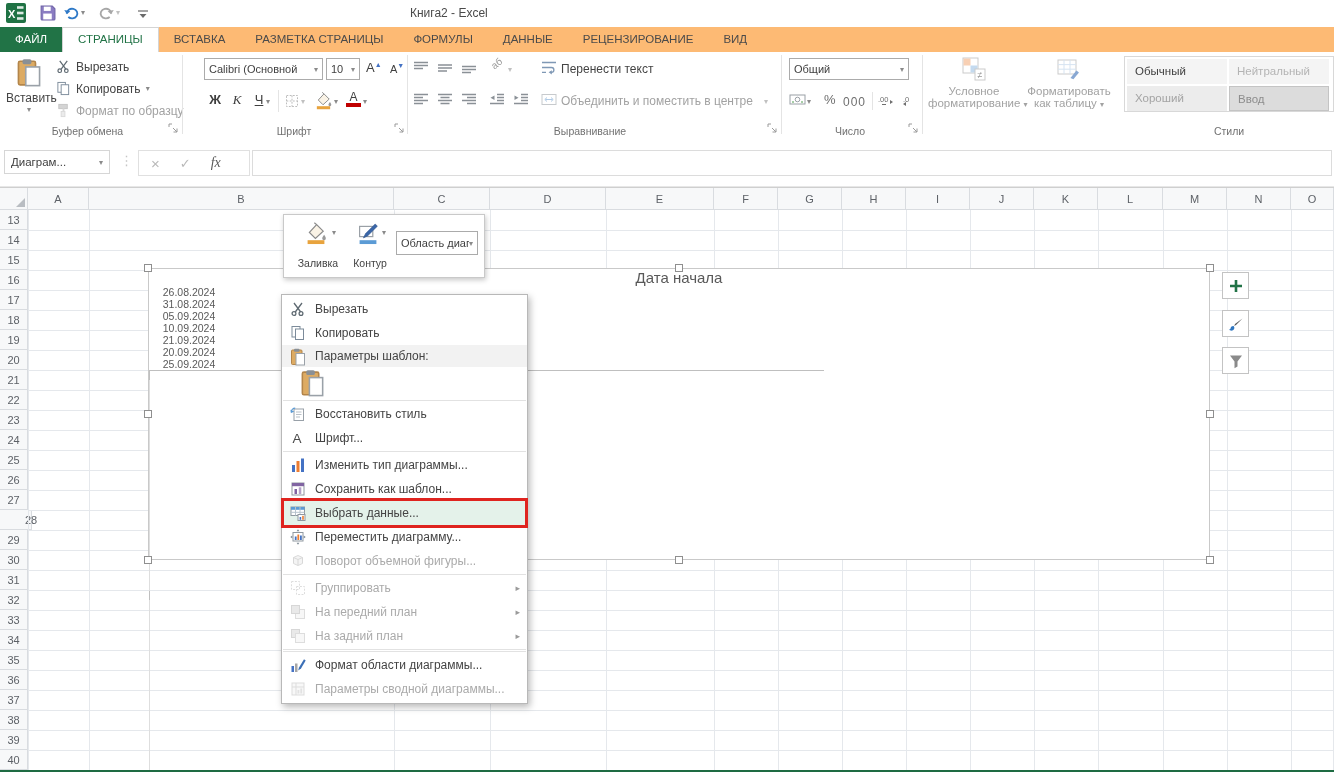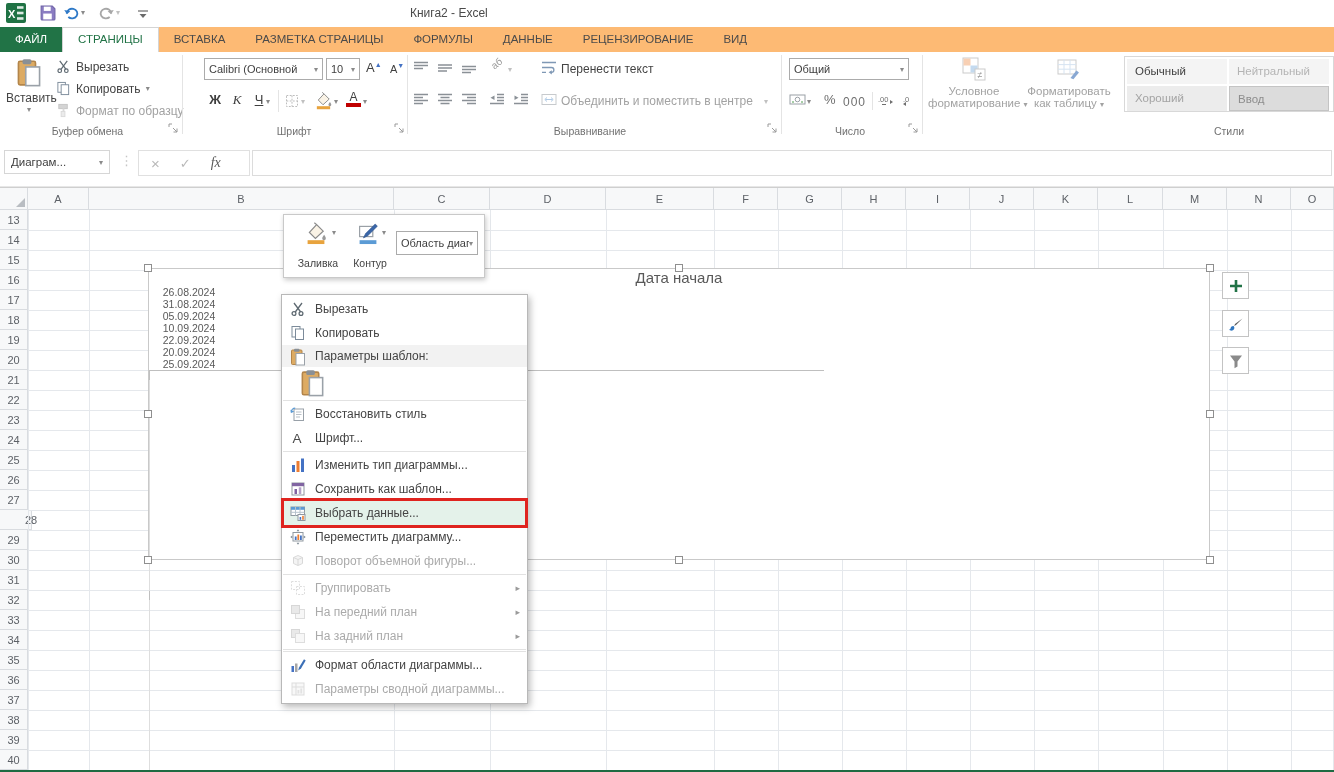--- a/index.html
+++ b/index.html
@@ -514,21 +514,21 @@
       <div class="gl" style="left: 28px; top: 542px; width: 1306px; height: 1px;"></div>
       <div class="gl" style="left: 28px; top: 562px; width: 1306px; height: 1px;"></div>
     </div>
 
   <div class="chart" id="chart">
       <div style="left: 0px; right: 0px; top: 13px; text-align: center; font-size: 15px; color: rgb(89, 89, 89);">Дата начала</div>
       <div style="left: 327px; top: 42px; width: 80px; text-align: center; font-size: 10.5px; color: rgb(89, 89, 89);">26.08.2024</div>
       <div style="left: 408px; top: 42px; width: 80px; text-align: center; font-size: 10.5px; color: rgb(89, 89, 89);">31.08.2024</div>
       <div style="left: 489px; top: 42px; width: 80px; text-align: center; font-size: 10.5px; color: rgb(89, 89, 89);">05.09.2024</div>
       <div style="left: 570px; top: 42px; width: 80px; text-align: center; font-size: 10.5px; color: rgb(89, 89, 89);">10.09.2024</div>
-      <div style="left: 651px; top: 42px; width: 80px; text-align: center; font-size: 10.5px; color: rgb(89, 89, 89);">22.09.2024</div>
+      <div style="left: 651px; top: 42px; width: 80px; text-align: center; font-size: 10.5px; color: rgb(89, 89, 89);">21.09.2024</div>
       <div style="left: 732px; top: 42px; width: 80px; text-align: center; font-size: 10.5px; color: rgb(89, 89, 89);">20.09.2024</div>
       <div style="left: 813px; top: 42px; width: 80px; text-align: center; font-size: 10.5px; color: rgb(89, 89, 89);">25.09.2024</div>
       <div style="left: 367px; top: 71px; width: 675px; height: 1px; background: rgb(191, 191, 191);"></div>
       <div style="left: 367px; top: 63px; width: 1px; height: 9px; background: rgb(191, 191, 191);"></div>
       <div style="left: 367px; top: 72px; width: 1px; height: 211px; background: rgb(222, 222, 222);"></div>
       <div style="left: 448px; top: 63px; width: 1px; height: 9px; background: rgb(191, 191, 191);"></div>
       <div style="left: 448px; top: 72px; width: 1px; height: 211px; background: rgb(222, 222, 222);"></div>
     </div>
   <div id="overlay">
       <div class="handle" style="left: 144px; top: 264px;"></div>

